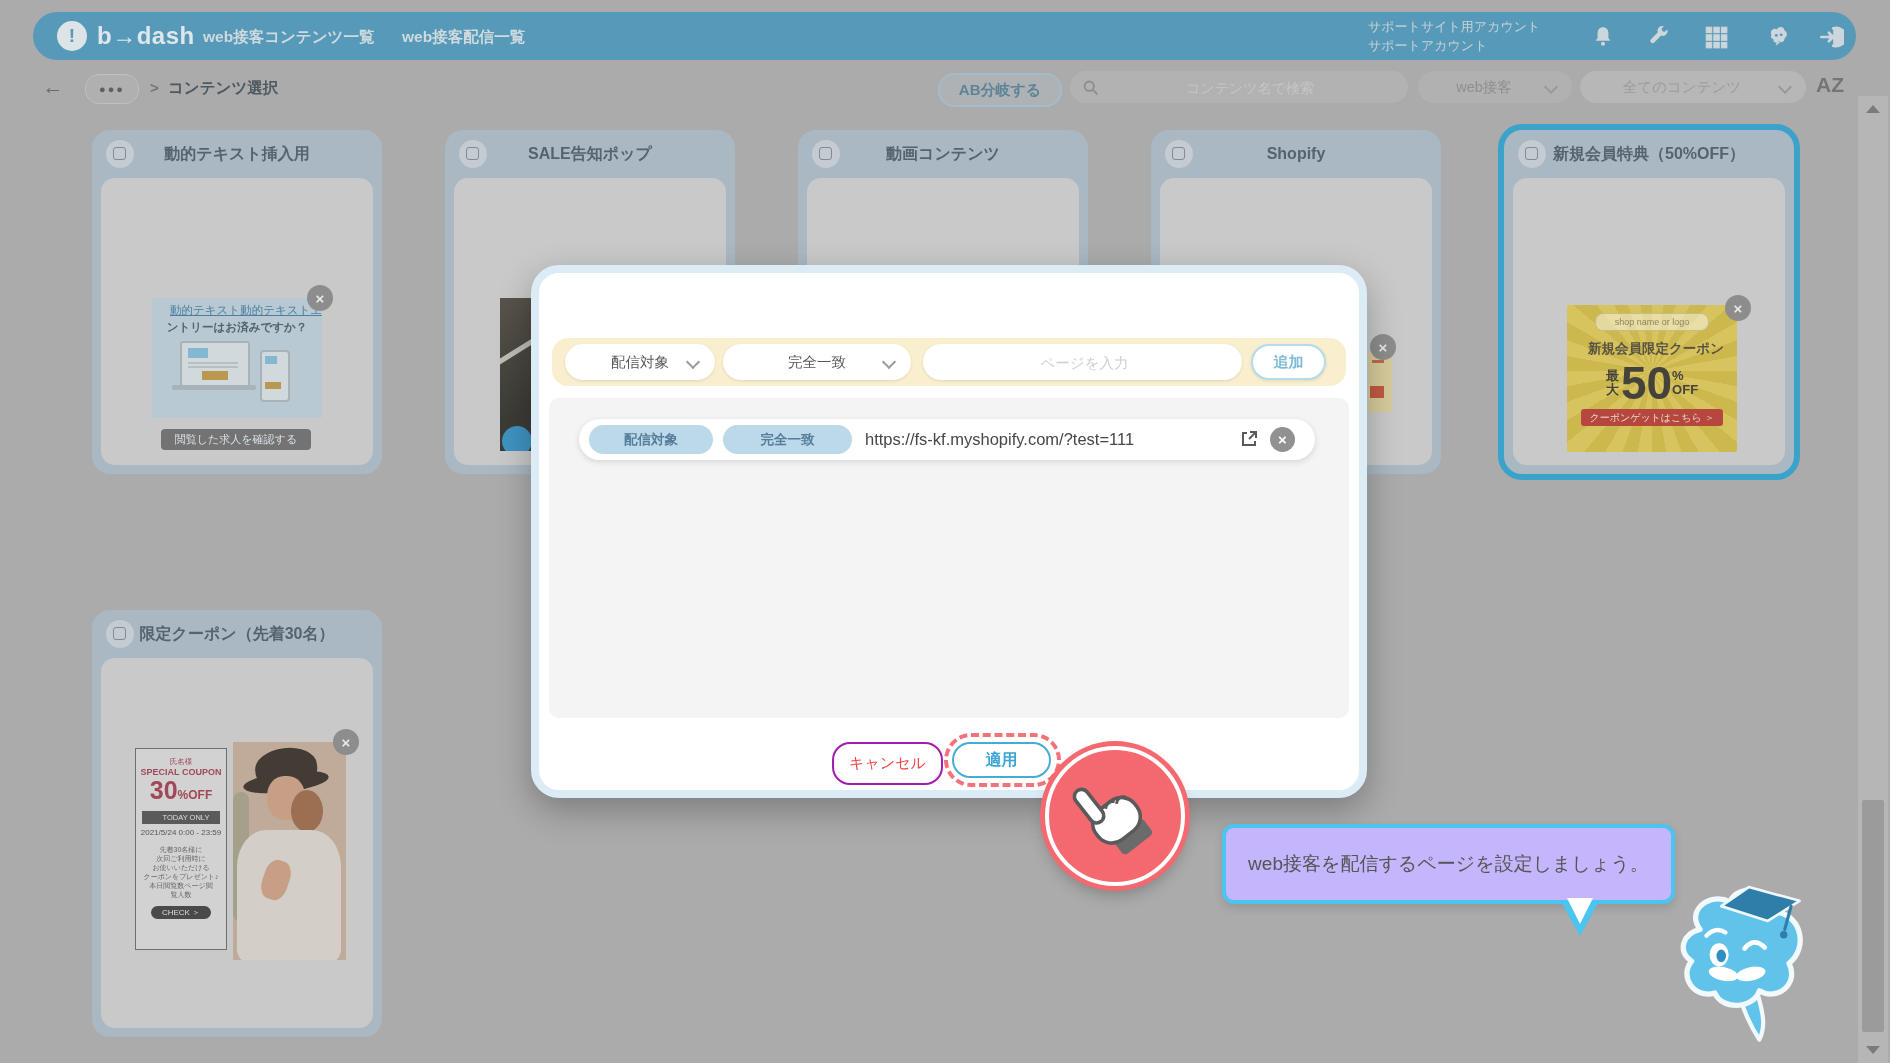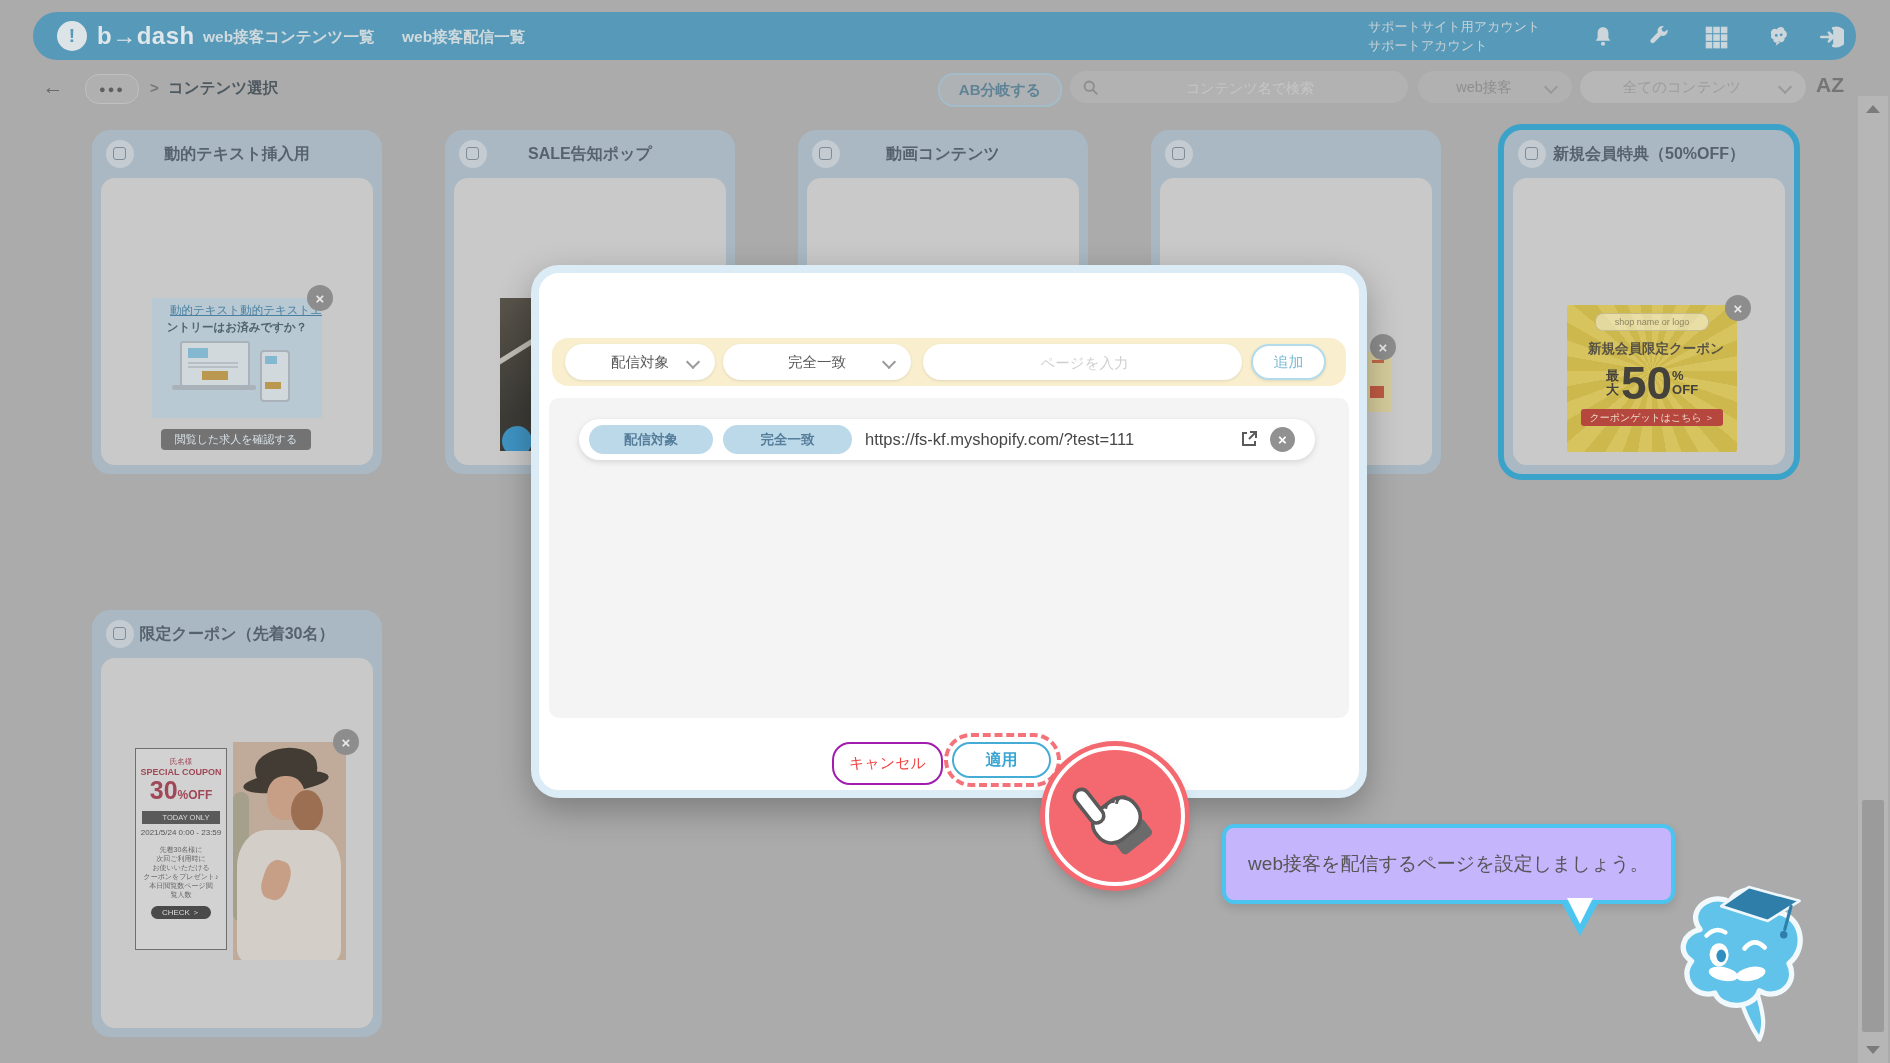--- a/index.html
+++ b/index.html
@@ -70,21 +70,21 @@
   .sb-dn{left:1866px;top:1046px;width:0;height:0;border-left:7px solid transparent;border-right:7px solid transparent;border-top:8px solid #7b7b7b;}
   
   #modal{left:531px;top:265px;width:820px;height:517px;background:#fff;border:8px solid #dcecf7;border-radius:28px;box-shadow:0 12px 34px rgba(0,0,0,.28);z-index:10;}
   .m-title{left:0;top:16px;width:100%;text-align:center;font-size:21px;font-weight:600;color:#4f4f4f;}
   .m-bar{left:13px;top:65px;width:794px;height:48px;background:#f9efce;border-radius:16px;}
   .m-pill{position:absolute;top:6px;height:36px;background:#fff;border-radius:18px;box-shadow:0 1px 3px rgba(0,0,0,.1);}
   .m-pill .lbl{width:100%;text-align:center;font-size:14.5px;color:#5a5a5a;line-height:36px;}
   .m-input{left:371px;width:319px;}
   .m-input input{width:100%;height:36px;border:none;background:transparent;outline:none;text-align:center;font-size:14.5px;color:#555;font-family:inherit;}
   .m-input input::placeholder{color:#cfcfcf;}
-  .m-add{left:699px;width:75px;border:2px solid #b2dcec;box-sizing:border-box;color:#7dbcd6;font-weight:normal;font-size:15px;}
+  .m-add{left:699px;width:75px;border:2px solid #b2dcec;box-sizing:border-box;color:#7dbcd6;font-weight:bold;font-size:15px;}
   .m-list{left:10px;top:125px;width:800px;height:320px;background:#f4f4f4;border-radius:10px;}
   .m-row{left:40px;top:146px;width:736px;height:41px;background:#fff;border-radius:21px;box-shadow:0 2px 6px rgba(0,0,0,.13);}
   .chip{position:absolute;top:6px;height:29px;background:#bcd9ea;border-radius:15px;color:#567e9a;font-size:13.5px;font-weight:bold;display:flex;align-items:center;justify-content:center;}
   .m-url{position:absolute;left:286px;top:0;height:41px;line-height:41px;font-size:16.5px;color:#474747;}
   .rowico{position:absolute;top:10px;width:20px;height:20px;}
   .m-x{position:absolute;right:20px;top:8px;width:25px;height:25px;border-radius:50%;background:#919191;color:#fff;font-size:15px;font-weight:bold;display:flex;align-items:center;justify-content:center;}
   .m-cancel{left:293px;top:469px;width:111px;height:43px;border-radius:18px;background:#fff;border:2px solid #a21caf;box-sizing:border-box;color:#ef4444;font-size:15px;}
   .m-apply{left:413px;top:469px;width:99px;height:36px;border-radius:18px;background:#fff;border:2px solid #45acd6;box-sizing:border-box;color:#38a5d2;font-size:16px;font-weight:bold;}
   .m-dash{left:405px;top:460px;width:117px;height:54px;border:4px dashed #f4737b;border-radius:27px;pointer-events:none;box-sizing:border-box;}
   #cursor{left:1045px;top:746px;width:132px;height:132px;border-radius:50%;background:#f4696f;border:4px solid #fff;box-shadow:0 0 0 5px #f4696f,0 8px 16px rgba(0,0,0,.25);z-index:12;}
@@ -215,20 +215,21 @@
           <i></i>
         </div>
       <div class="ttl">動画コンテンツ</div>
       <div class="inner"></div>
     </div>
 
     <div class="card" style="left:1151px;top:130px;height:344px;">
       <div class="cb">
           <i></i>
         </div>
+      <div class="ttl">Shopify</div>
       <div class="inner"></div>
     </div>
     <div class="abs" style="left:1368px;top:352px;width:24px;height:60px;background:#d5cb9c;">
       <div class="abs" style="left:4px;top:8px;width:12px;height:3px;background:#c06a4a;"></div>
       <div class="abs" style="left:2px;top:34px;width:14px;height:12px;background:#c05a42;"></div>
     </div>
     <div class="xcirc" style="left:1370px;top:334px;">×</div>
 
     <div class="card sel" style="left:1504px;top:130px;height:344px;">
       <div class="cb">

